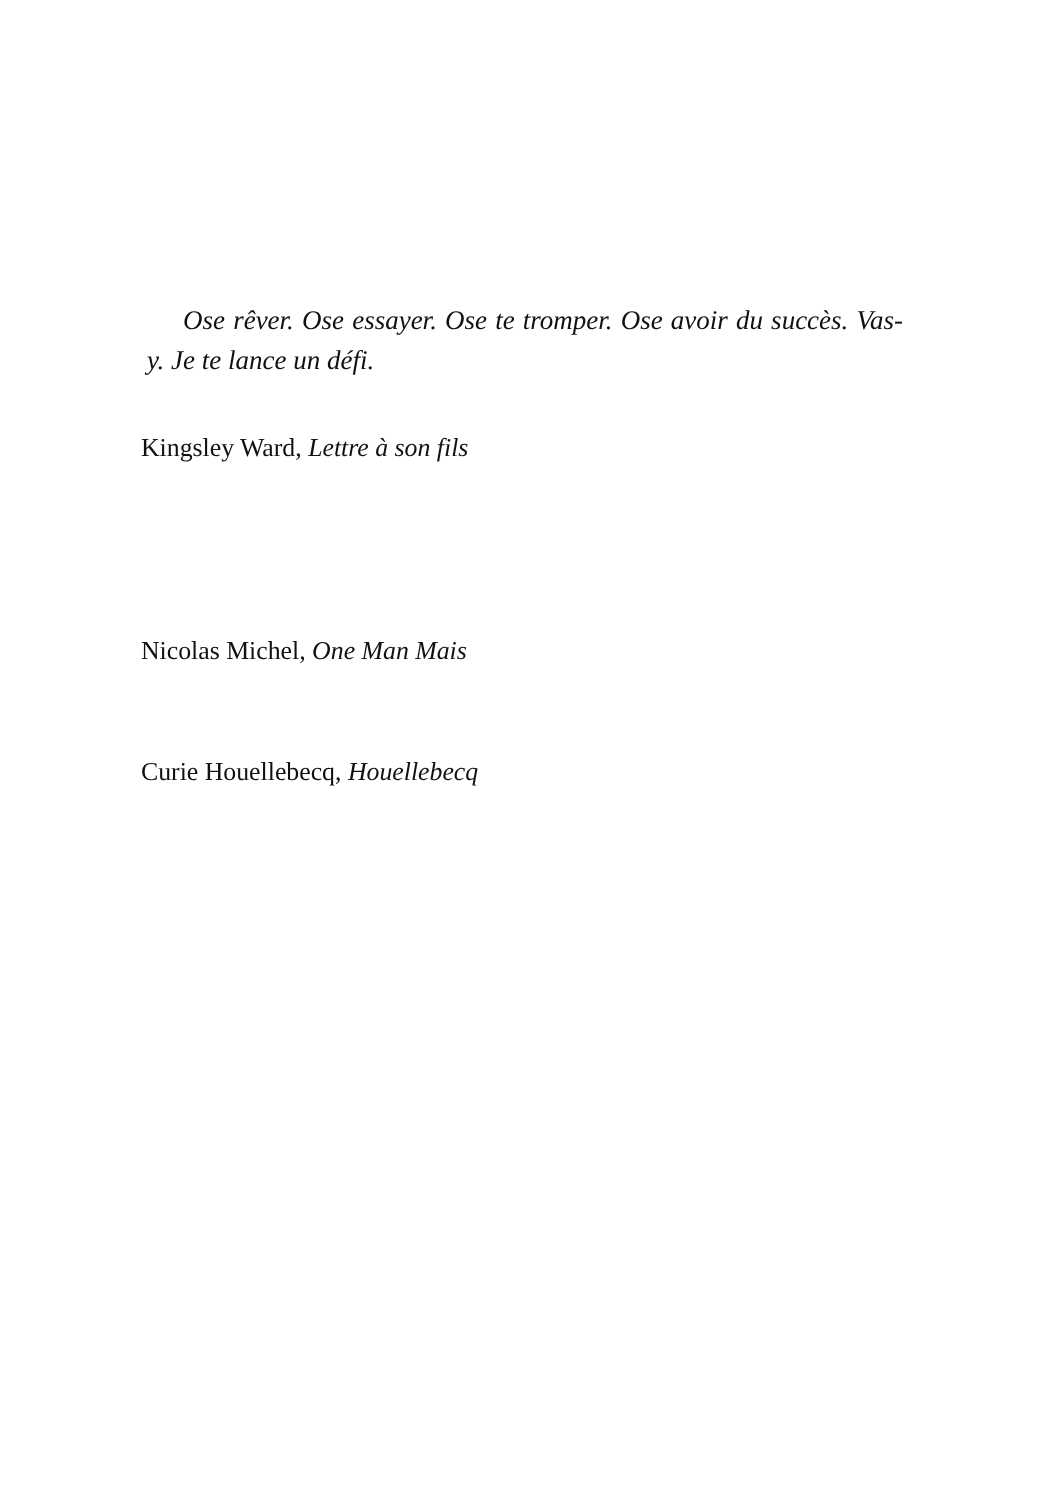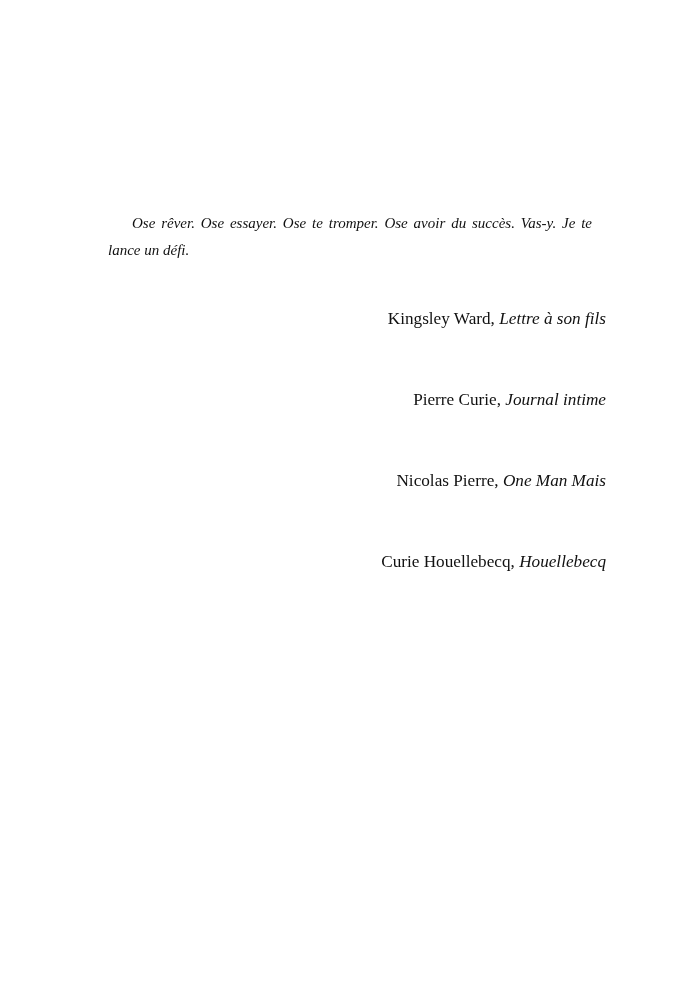--- a/index.html
+++ b/index.html
@@ -16,51 +16,50 @@
       color: #111111;
     }
     .page {
       position: absolute;
       left: 94px;
       top: 196px;
       width: 512px;
     }
     .quote {
       font-style: italic;
-      font-size: 15px;
+      font-size: 18px;
       line-height: 27px;
       text-align: justify;
       text-indent: 24px;
-      margin: 14px;
+      margin: 4px;
       letter-spacing: 0px;
     }
     .attr {
-      text-align: right;
+      text-align: left;
       font-size: 17.2px;
       line-height: 27px;
       margin: 0;
     }
     .attr .work { font-style: italic; }
     .gap-after-quote { height: 27px; }
     .gap-after-attr { height: 27px; }
   </style>
 </head>
 <body>
 
 <div class="page">
 
   <p class="quote">Ose rêver. Ose essayer. Ose te tromper. Ose avoir du succès. Vas-y. Je te lance un défi.</p>
   <div class="gap-after-quote"></div>
   <p class="attr"><span>Kingsley Ward, </span><span class="work">Lettre à son fils</span></p>
   <div class="gap-after-attr"></div>
 
   <div class="gap-after-quote"></div>
-  <p class="attr"><span>Pierre Curie, </span><span class="work">Journal intime</span></p>
   <div class="gap-after-attr"></div>
 
   <div class="gap-after-quote"></div>
-  <p class="attr"><span>Nicolas Pierre, </span><span class="work">One Man Mais</span></p>
+  <p class="attr"><span>Nicolas Michel, </span><span class="work">One Man Mais</span></p>
   <div class="gap-after-attr"></div>
 
   <div class="gap-after-quote"></div>
   <p class="attr"><span>Curie Houellebecq, </span><span class="work">Houellebecq</span></p>
 
 </div>
 
 </body></html>

